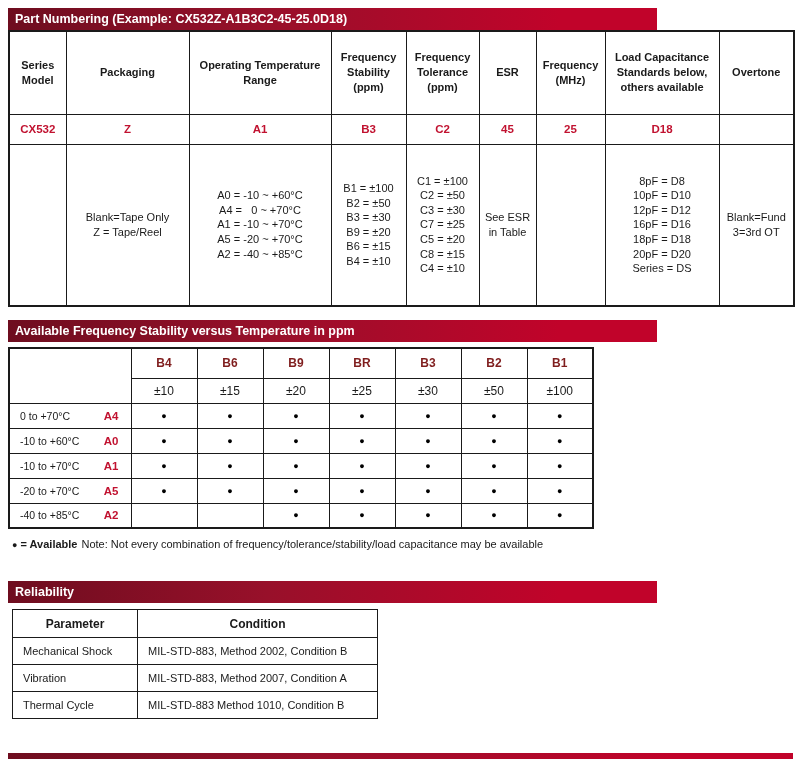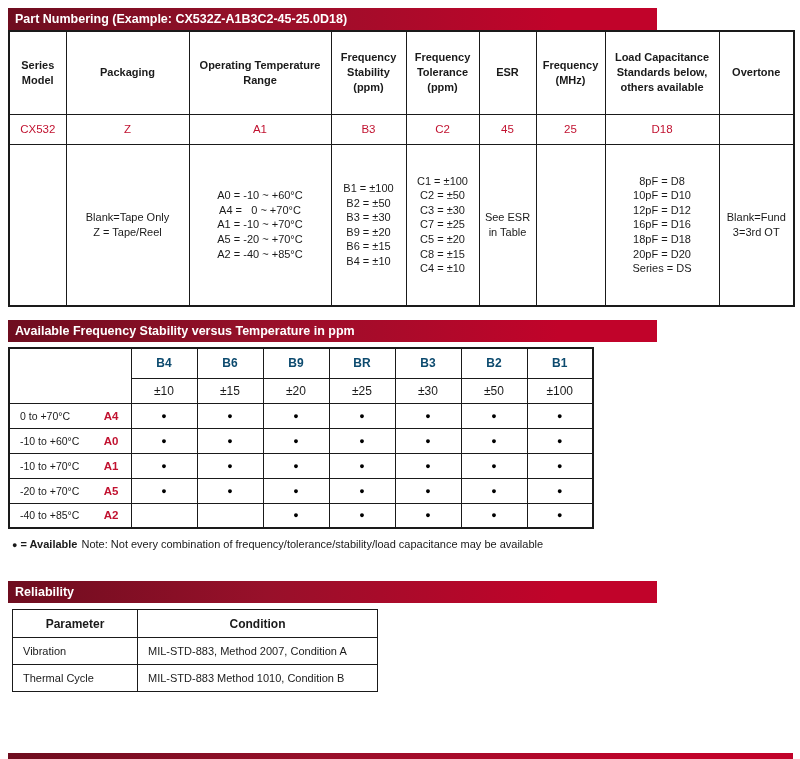--- a/index.html
+++ b/index.html
@@ -22,32 +22,32 @@
   td, th { border: 1px solid #1a1a1a; box-sizing: border-box; }
 
   
   .pn-table { margin: 0 0 0 8px; width: 785px; border: 2px solid #1a1a1a; }
   .pn-table th {
     font-size: 11px; font-weight: bold; text-align: center; vertical-align: middle;
     white-space: pre; height: 83px; background: #fff; line-height: 1.35;
   }
   .pn-code td {
     height: 30px; text-align: center; vertical-align: middle;
-    font-size: 11.5px; font-weight: normal; color: #c11230; margin-left: 44px;
+    font-size: 11.5px; font-weight: bold; color: #c11230; margin-left: 44px;
   }
   .pn-details td {
     height: 162px; text-align: center; vertical-align: middle;
     font-size: 11px; white-space: pre; line-height: 1.32;
   }
 
   
   .st-wrap { margin-top: 13px; }
   .st-table { margin: 5px 0 0 8px; width: 584px; border: 2px solid #1a1a1a; }
   .st-table th {
-    height: 30px; font-size: 12px; font-weight: bold; color: #0c4a6e;
+    height: 30px; font-size: 12px; font-weight: bold; color: #7f1d1d;
     text-align: center; vertical-align: middle;
   }
   .st-corner { background: #fff; }
   .st-ppm td { height: 25px; font-size: 12px; text-align: center; vertical-align: middle; }
   .st-row td { height: 25px; vertical-align: middle; }
   .st-label {
     padding: 0 12px 0 10px; font-size: 10.5px;
   }
   .st-label .cellflex { display: flex; justify-content: space-between; align-items: flex-start; }
   .st-range { color: #1a1a1a; }
@@ -293,20 +293,24 @@
     <colgroup>
         <col style="width:125px">
         <col style="width:240px">
       </colgroup>
     <tbody>
         <tr>
       <th>Parameter</th>
       <th>Condition</th>
     </tr>
     <tr>
+      <td>Mechanical Shock</td>
+      <td>MIL-STD-883, Method 2002, Condition B</td>
+    </tr>
+    <tr>
       <td>Vibration</td>
       <td>MIL-STD-883, Method 2007, Condition A</td>
     </tr>
     <tr>
       <td>Thermal Cycle</td>
       <td>MIL-STD-883 Method 1010, Condition B</td>
     </tr>
   </tbody>
     </table>
 

